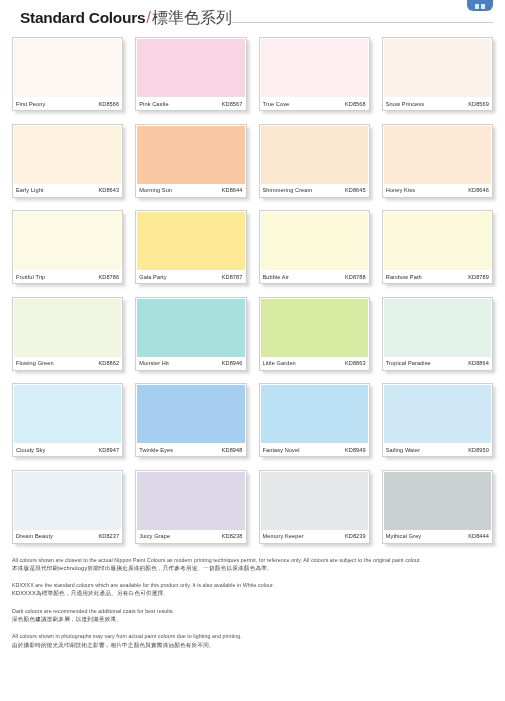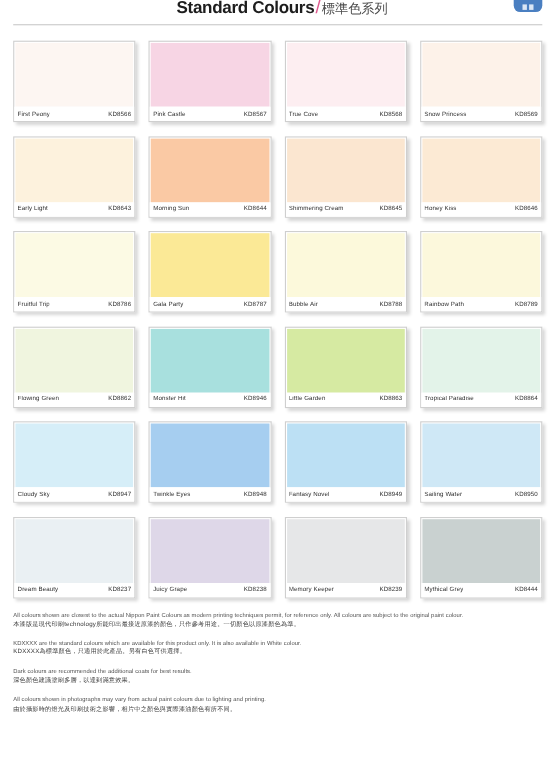--- a/index.html
+++ b/index.html
@@ -41,24 +41,24 @@
     display: block;
     width: 4px;
     height: 5px;
     background: #dbe7f5;
   }
 
   
   .header {
     position: relative;
     height: 30px;
-    padding: 12px 12px;
+    padding: 0 12px;
     display: flex;
     align-items: flex-end;
-    justify-content: center;
+    justify-content: flex-start;
   }
   .header-rule {
     position: absolute;
     left: 12px;
     right: 12px;
     bottom: 7px;
     height: 1px;
     background: #c9c9c9;
     z-index: 0;
   }
@@ -77,21 +77,21 @@
     letter-spacing: -0.3px;
     color: #1d1d1d;
   }
   .title-slash {
     font-size: 17px;
     color: #e05a8f;
     font-weight: 300;
     margin: 0 1px;
   }
   .title-zh {
-    font-size: 12px;
+    font-size: 16px;
     color: #4a4a4a;
     letter-spacing: 0;
   }
 
   
   .grid {
     padding: 7px 12px 0 12px;
     display: grid;
     grid-template-columns: repeat(4, 1fr);
     column-gap: 12px;

